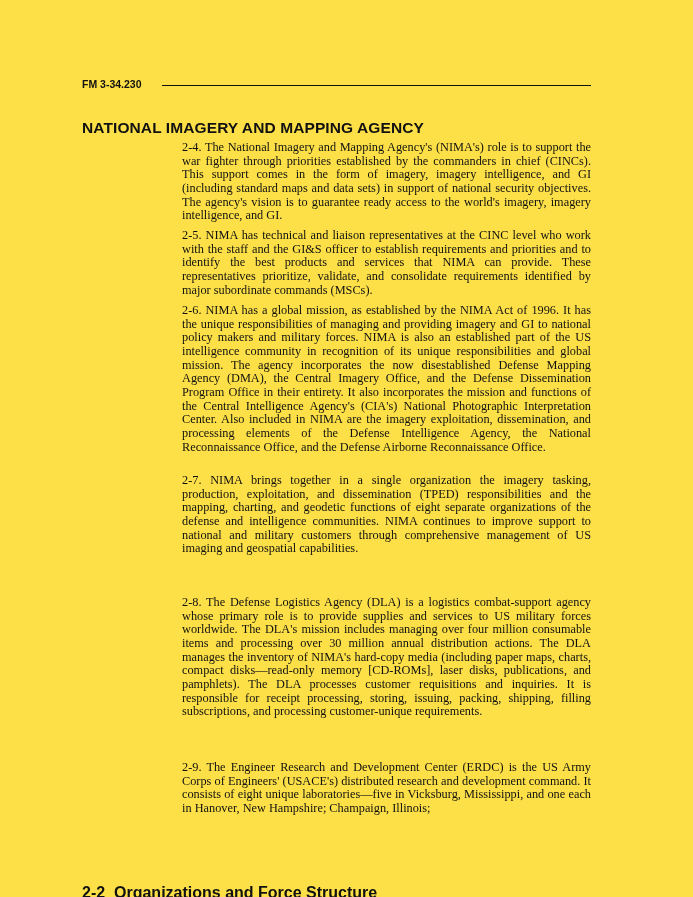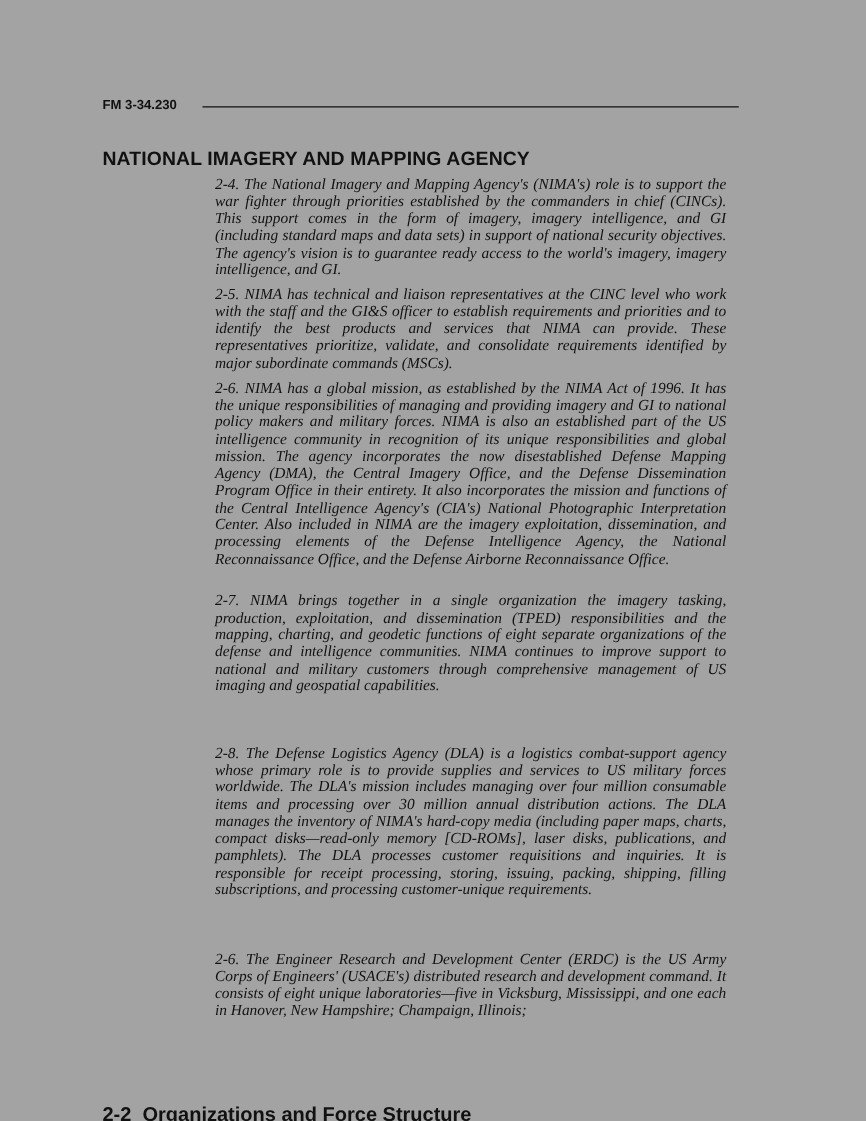--- a/index.html
+++ b/index.html
@@ -1,35 +1,35 @@
 <!DOCTYPE html>
 <html><head>
   <meta charset="utf-8">
   <style>
     html, body { margin: 0; padding: 0; background: #ffffff; }
     body { width: 693px; height: 897px; position: relative; overflow: hidden; color: #111; }
-    .page { position: absolute; left: 0; top: 0; width: 693px; height: 897px; background: #a3a3a3; }
+    .page { position: absolute; left: 0; top: 0; width: 693px; height: 897px; background: #fde047; }
     .running-head {
       position: absolute; left: 82px; top: 78px;
       font-family: "Liberation Sans", sans-serif; font-weight: bold; font-size: 10.5px;
       letter-spacing: 0;
     }
     .head-rule {
       position: absolute; left: 162px; top: 85px; width: 429px; height: 0;
       border-top: 1.6px solid #111;
     }
     .section-heading {
       position: absolute; left: 82px;
       font-family: Liberation Sans, sans-serif; font-weight: bold; font-size: 15.5px;
       letter-spacing: 0.1px; white-space: nowrap;
     }
     .para {
-      position: absolute; left: 172px; width: 409px;
+      position: absolute; left: 182px; width: 409px;
       font-family: "Liberation Serif", serif; font-size: 12.3px; line-height: 13.65px;
-      text-align: justify; margin: 0; font-style: italic;
+      text-align: justify; margin: 0;
     }
     .foot {
       position: absolute; left: 82px; top: 884px;
       font-family: "Liberation Sans", sans-serif; font-weight: bold; font-size: 16px;
       white-space: pre;
     }
   </style>
 </head>
 <body>
 
@@ -38,16 +38,16 @@
   <div class="head-rule"></div>
 
   <div class="section-heading" style="top:119px;">NATIONAL IMAGERY AND MAPPING AGENCY</div>
   <p class="para" style="top:141px;">2-4.  The National Imagery and Mapping Agency's (NIMA's) role is to support the war fighter through priorities established by the commanders in chief (CINCs). This support comes in the form of imagery, imagery intelligence, and GI (including standard maps and data sets) in support of national security objectives. The agency's vision is to guarantee ready access to the world's imagery, imagery intelligence, and GI.</p>
   <p class="para" style="top:229px;">2-5. NIMA has technical and liaison representatives at the CINC level who work with the staff and the GI&amp;S officer to establish requirements and priorities and to identify the best products and services that NIMA can provide. These representatives prioritize, validate, and consolidate requirements identified by major subordinate commands (MSCs).</p>
   <p class="para" style="top:304px;">2-6.  NIMA has a global mission, as established by the NIMA Act of 1996. It has the unique responsibilities of managing and providing imagery and GI to national policy makers and military forces. NIMA is also an established part of the US intelligence community in recognition of its unique responsibilities and global mission. The agency incorporates the now disestablished Defense Mapping Agency (DMA), the Central Imagery Office, and the Defense Dissemination Program Office in their entirety. It also incorporates the mission and functions of the Central Intelligence Agency's (CIA's) National Photographic Interpretation Center. Also included in NIMA are the imagery exploitation, dissemination, and processing elements of the Defense Intelligence Agency, the National Reconnaissance Office, and the Defense Airborne Reconnaissance Office.</p>
   <p class="para" style="top:474px;">2-7. NIMA brings together in a single organization the imagery tasking, production, exploitation, and dissemination (TPED) responsibilities and the mapping, charting, and geodetic functions of eight separate organizations of the defense and intelligence communities. NIMA continues to improve support to national and military customers through comprehensive management of US imaging and geospatial capabilities.</p>
 
   <p class="para" style="top:596px;">2-8.  The Defense Logistics Agency (DLA) is a logistics combat-support agency whose primary role is to provide supplies and services to US military forces worldwide. The DLA's mission includes managing over four million consumable items and processing over 30 million annual distribution actions. The DLA manages the inventory of NIMA's hard-copy media (including paper maps, charts, compact disks—read-only memory [CD-ROMs], laser disks, publications, and pamphlets). The DLA processes customer requisitions and inquiries. It is responsible for receipt processing, storing, issuing, packing, shipping, filling subscriptions, and processing customer-unique requirements.</p>
 
-  <p class="para" style="top:761px;">2-6.  The Engineer Research and Development Center (ERDC) is the US Army Corps of Engineers' (USACE's) distributed research and development command. It consists of eight unique laboratories—five in Vicksburg, Mississippi, and one each in Hanover, New Hampshire; Champaign, Illinois;</p>
+  <p class="para" style="top:761px;">2-9.  The Engineer Research and Development Center (ERDC) is the US Army Corps of Engineers' (USACE's) distributed research and development command. It consists of eight unique laboratories—five in Vicksburg, Mississippi, and one each in Hanover, New Hampshire; Champaign, Illinois;</p>
 
   <div class="foot">2-2  Organizations and Force Structure</div>
 </div>
 
 </body></html>

